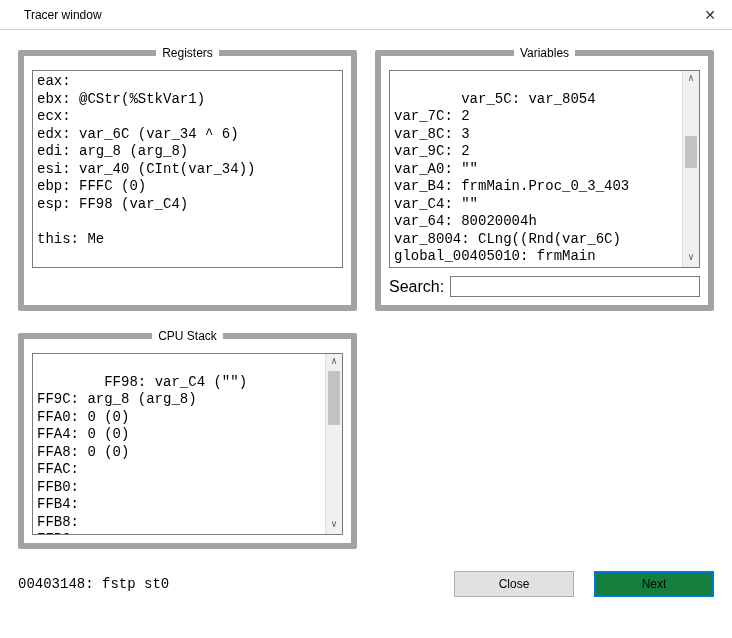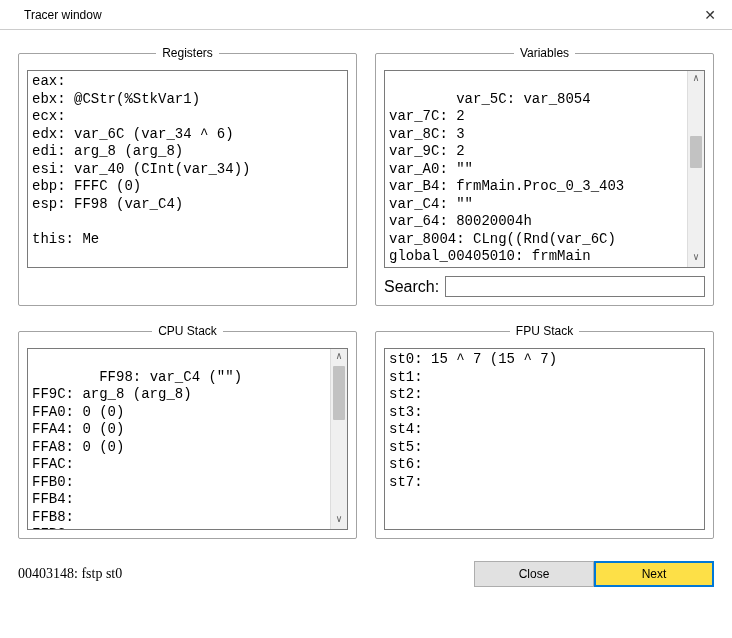--- a/index.html
+++ b/index.html
@@ -32,21 +32,21 @@
   .client {
     padding: 16px 18px 10px 18px;
   }
   .grid {
     display: grid;
     grid-template-columns: 1fr 1fr;
     grid-template-rows: auto auto;
     gap: 18px 18px;
   }
   fieldset.panel {
-    border: 1px solid #a3a3a3;
+    border: 6px solid #a3a3a3;
     border-radius: 2px;
     margin: 0;
     padding: 10px 8px 8px 8px;
     position: relative;
   }
   fieldset.panel > legend {
     text-align: center;
     font-size: 12px;
     padding: 0 6px;
     margin: 0 auto;
@@ -98,34 +98,34 @@
     border: 1px solid #7a7a7a;
     font-size: 12px;
     padding: 1px 4px;
   }
   .footer {
     display: flex;
     align-items: center;
     padding: 12px 18px 0 18px;
   }
   .footer .addr {
-    font-family: Liberation Serif, serif;
+    font-family: Liberation Mono, monospace;
     font-size: 14px;
     flex: 1;
   }
-  .footer .buttons { display: flex; }
+  .footer .buttons { display: flex; gap: 10px; }
   .btn {
     width: 120px; height: 26px;
     border: 1px solid #adadad;
     background: #e1e1e1;
     font-size: 12px;
     font-family: "Segoe UI", Tahoma, sans-serif;
     cursor: pointer;
   }
-  .btn.primary { border: 2px solid #0078d7; background: #fde047; }
+  .btn.primary { border: 2px solid #0078d7; background: #15803d; margin-left: 10px; }
   
   .panel-registers .content-box { height: 198px; font-family: Liberation Mono, monospace; }
   .panel-variables .content-box { height: 198px; }
   .panel-cpustack .content-box { height: 182px; }
   .panel-fpustack .content-box { height: 182px; }
 </style>
 </head>
 <body>
 
 <div class="titlebar">
@@ -197,31 +197,20 @@
         <div class="scrollbar">
           <div class="sb-btn">∧</div>
           <div class="sb-track">
             <div class="sb-thumb" style="top:0;height:54px"></div>
           </div>
           <div class="sb-btn">∨</div>
         </div>
       </div>
     </fieldset>
 
-    <fieldset class="panel panel-fpustack">
-      <legend>FPU Stack</legend>
-      <div class="content-box">st0: 15 ^ 7 (15 ^ 7)
-st1:
-st2:
-st3:
-st4:
-st5:
-st6:
-st7:</div>
-    </fieldset>
 
   </div>
 </div>
 
 <div class="footer">
   <div class="addr">00403148: fstp st0</div>
   <div class="buttons">
     <button class="btn">Close</button>
     <button class="btn primary">Next</button>
   </div>

